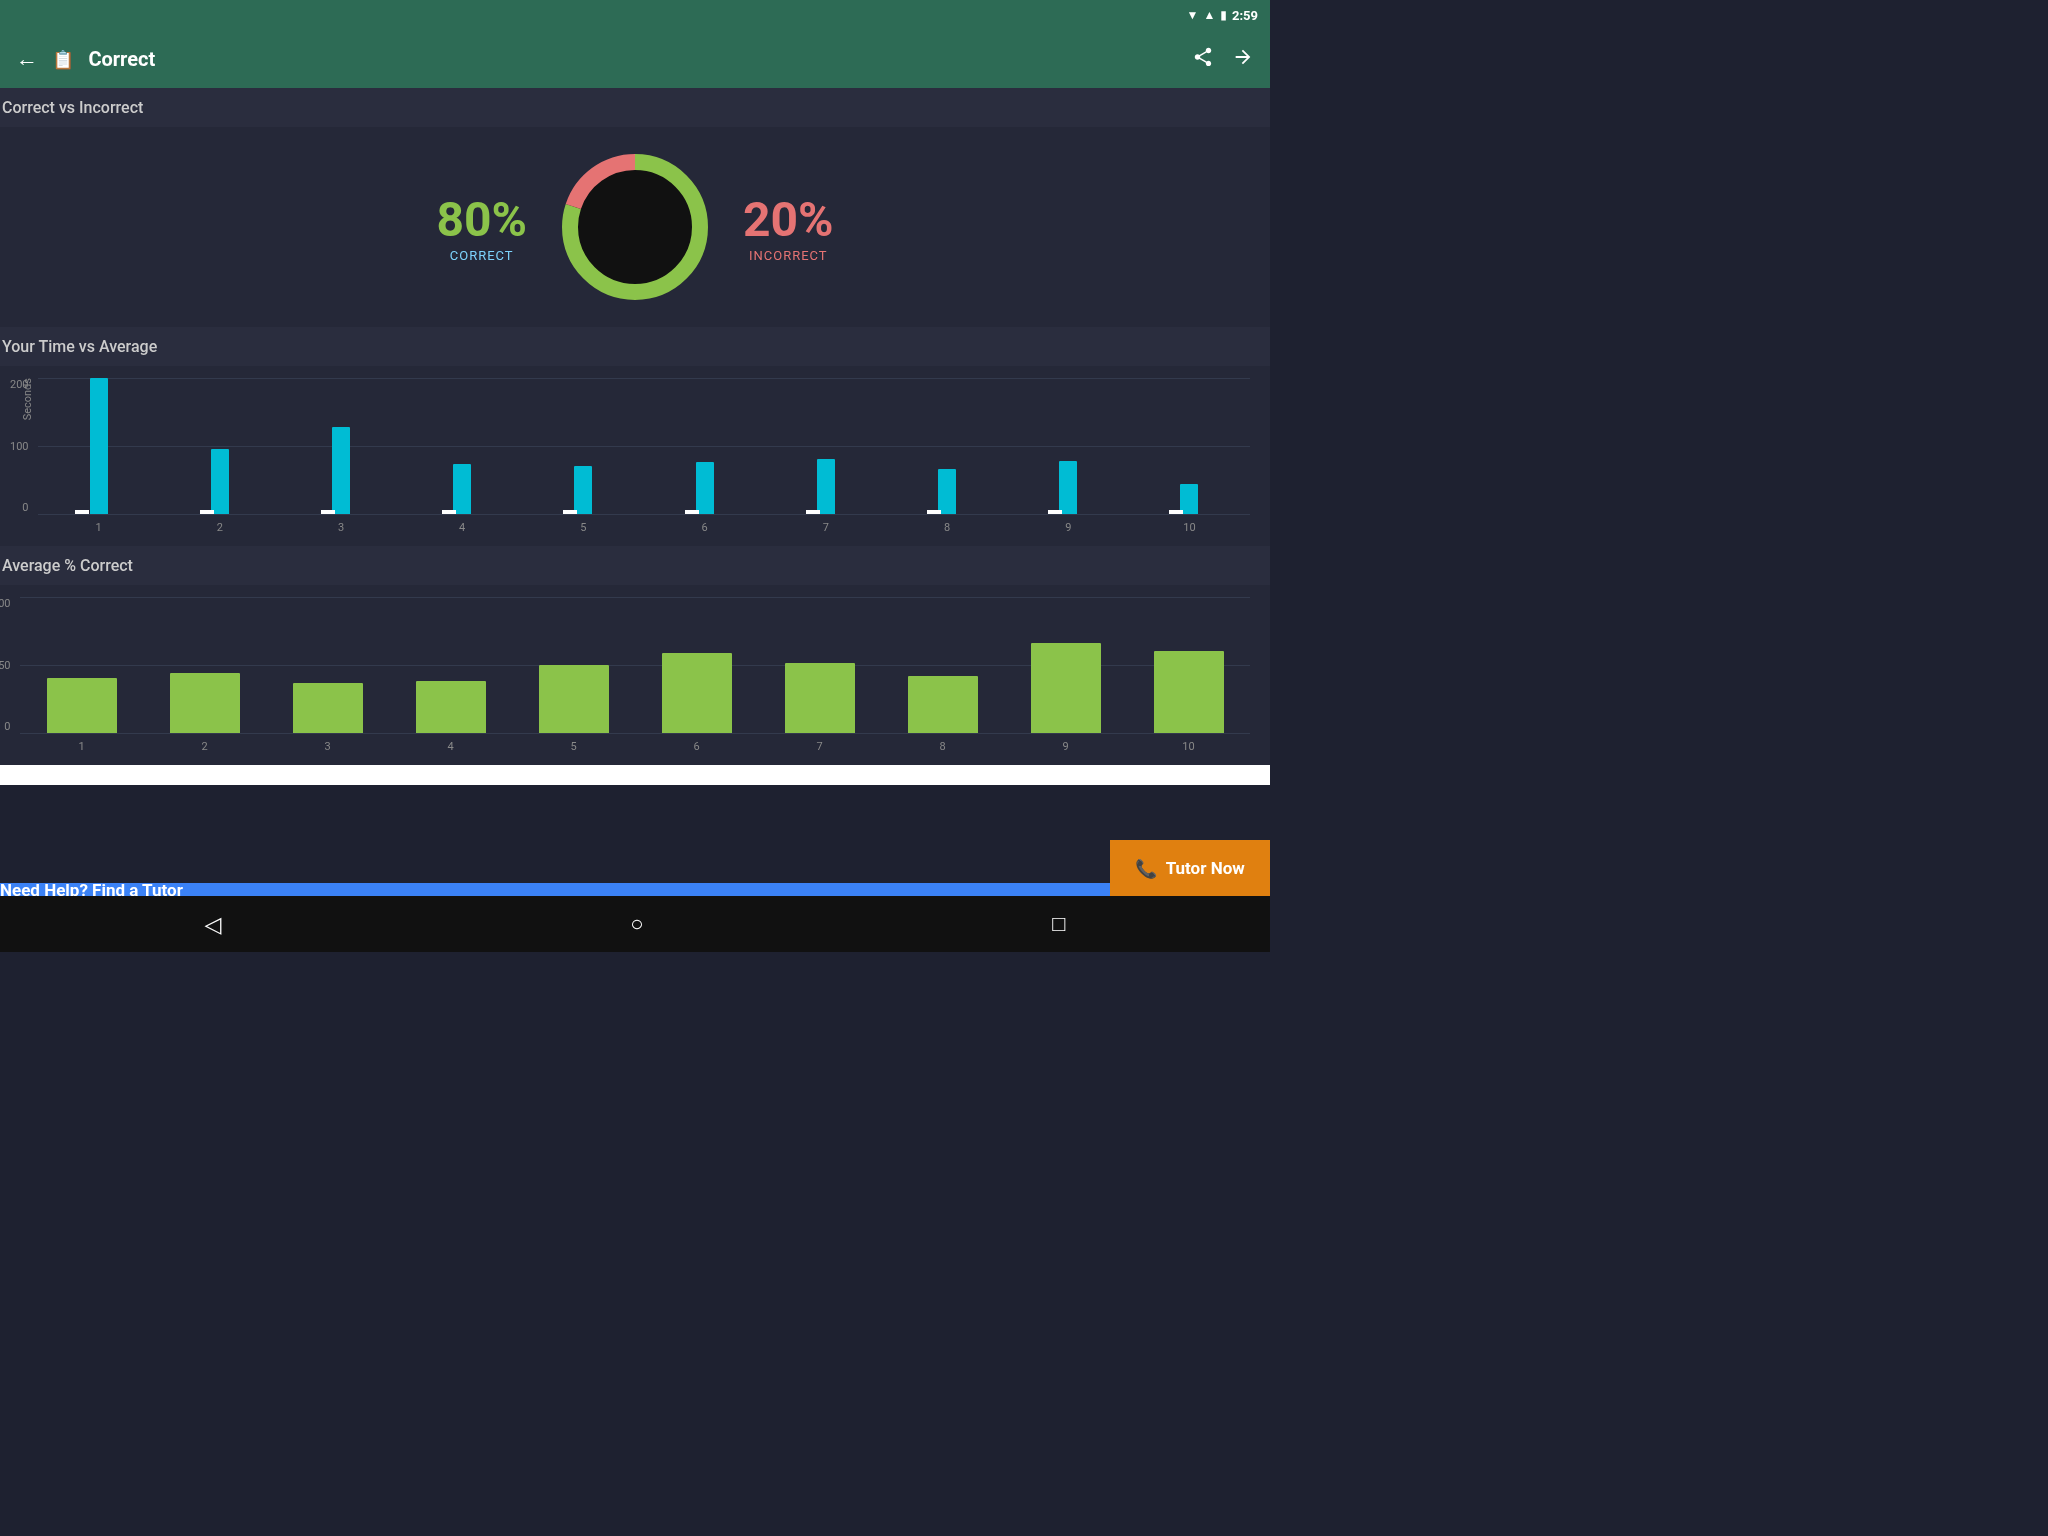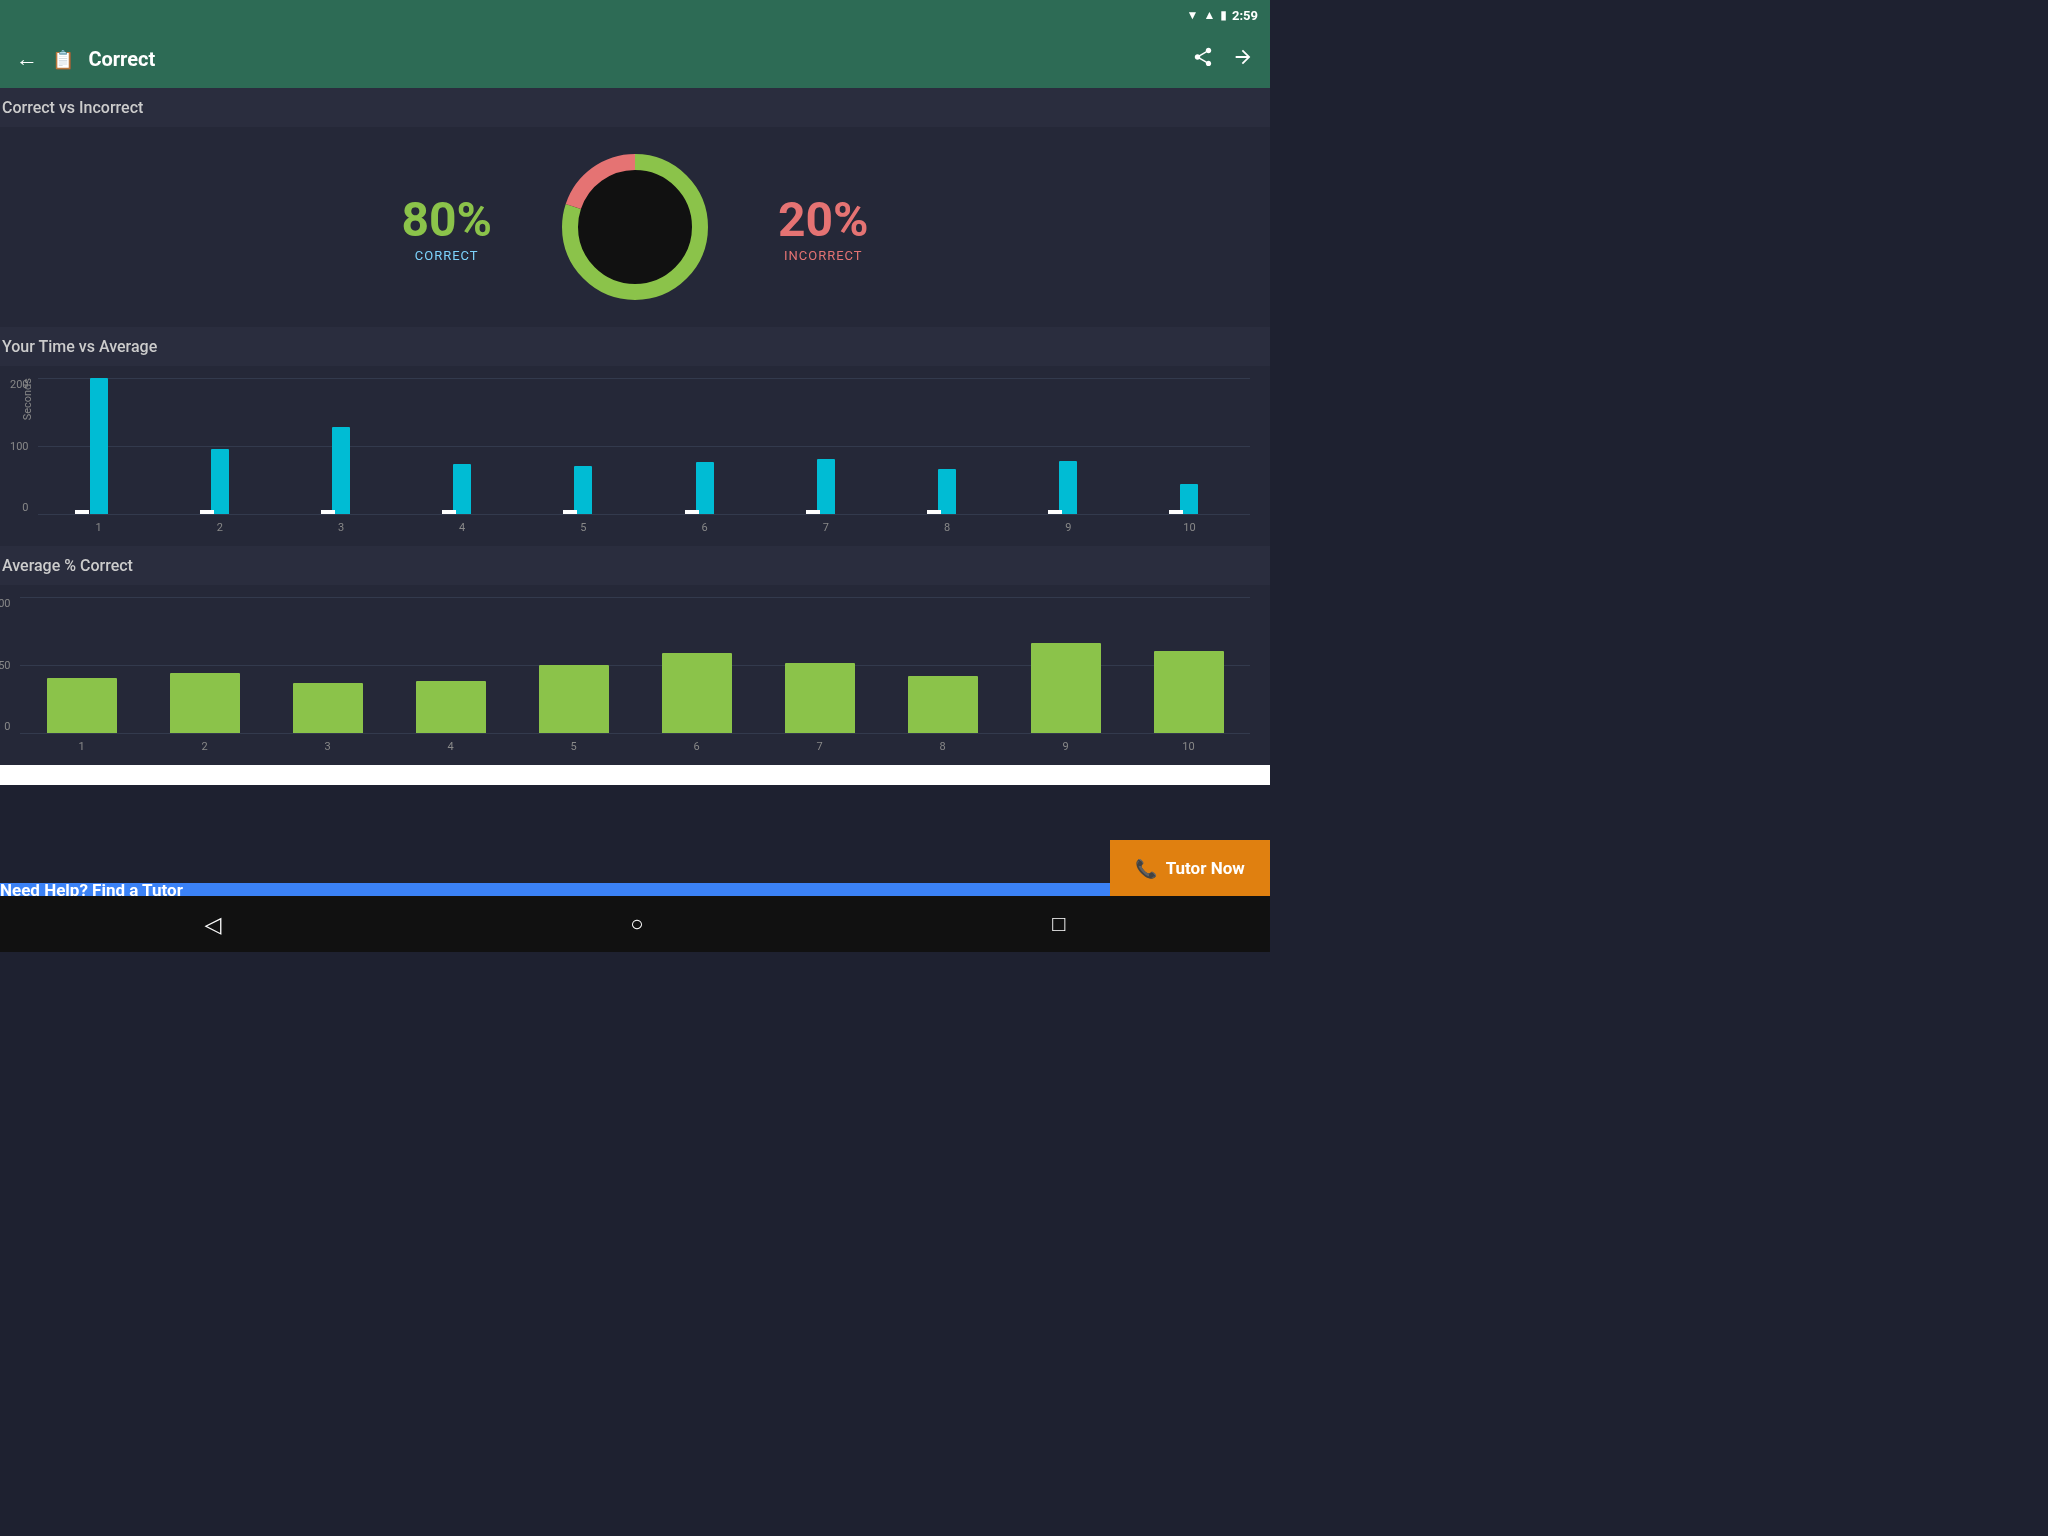--- a/index.html
+++ b/index.html
@@ -74,21 +74,21 @@
       font-weight: 500;
     }
 
     
     .donut-section {
       background: #252838;
       padding: 20px 0;
       display: flex;
       align-items: center;
       justify-content: center;
-      gap: 63px;
+      gap: 28px;
     }
     .donut-stat {
       text-align: center;
     }
     .donut-stat .percent {
       font-size: 48px;
       font-weight: bold;
     }
     .donut-stat .label {
       font-size: 13px;

